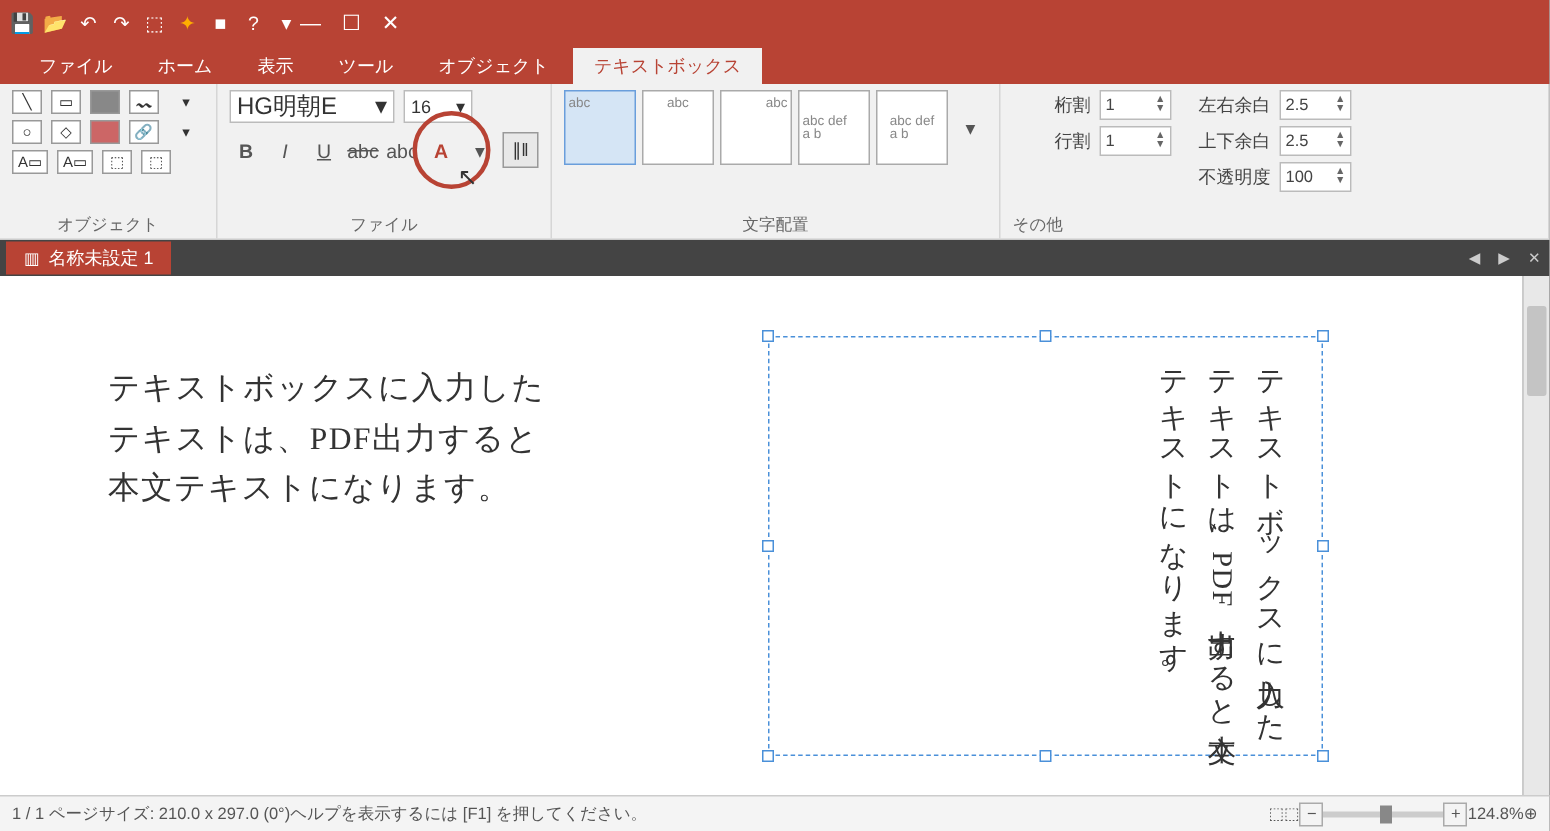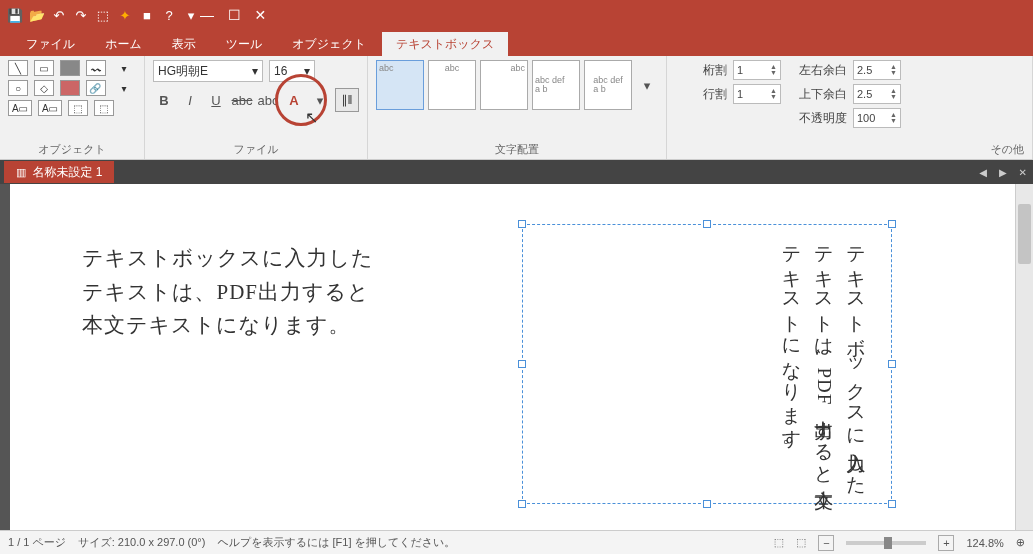--- a/index.html
+++ b/index.html
@@ -18,21 +18,21 @@
 
 .ribbon { height:104px; background:#f1f1f1; display:flex; border-bottom:1px solid #ccc; }
 .rgroup { border-right:1px solid #d6d6d6; padding:4px 8px 2px 8px; display:flex; flex-direction:column; align-items:center; justify-content:space-between; }
 .rgroup-label { font-size:11px; color:#666; margin-top:2px; }
 
 .objgrp .row { display:flex; gap:6px; margin-bottom:4px; }
 .objgrp .obj { width:20px; height:16px; border:1px solid #999; background:#fff; font-size:10px; display:flex; align-items:center; justify-content:center; }
 .objgrp .obj.lbl { border:none; background:none; width:24px; }
 
 .fontgrp .row1 { display:flex; gap:6px; align-items:center; margin-bottom:6px; }
-.fontsel { width:110px; height:22px; border:1px solid #bbb; background:#fff; padding:0 4px; font-size:12px; display:flex; align-items:center; justify-content:space-between; }
+.fontsel { width:110px; height:22px; border:1px solid #bbb; background:#fff; padding:0 4px; font-size:16px; display:flex; align-items:center; justify-content:space-between; }
 .sizesel { width:46px; height:22px; border:1px solid #bbb; background:#fff; padding:0 4px; font-size:12px; display:flex; align-items:center; justify-content:space-between; }
 .fontgrp .row2 { display:flex; gap:4px; align-items:center; position:relative; }
 .fbtn { width:22px; height:22px; display:flex; align-items:center; justify-content:center; font-size:13px; color:#555; cursor:pointer; }
 .fbtn.bold { font-weight:bold; }
 .fbtn.ital { font-style:italic; }
 .fbtn.uline { text-decoration:underline; }
 .fbtn.strike { text-decoration:line-through; }
 .fbtn.col { color:#b84334; font-weight:bold; }
 .vert-btn { width:24px; height:24px; border:1px solid #999; background:#e8e8e8; display:flex; align-items:center; justify-content:center; font-size:12px; cursor:pointer; }
 .red-circle { position:absolute; left:122px; top:-14px; width:52px; height:52px; border:3px solid #b84334; border-radius:50%; pointer-events:none; }
@@ -52,35 +52,35 @@
 .spin .arrows { display:flex; flex-direction:column; font-size:7px; line-height:6px; color:#666; }
 .chk { display:flex; align-items:center; gap:4px; }
 .chk .box { width:13px; height:13px; border:1px solid #888; background:#fff; }
 
 .doctab-bar { height:24px; background:#444; display:flex; align-items:center; padding-left:4px; }
 .doctab { height:22px; background:#b84334; color:#fff; padding:0 12px; display:flex; align-items:center; gap:6px; font-size:12px; }
 .doctab .picon { font-size:11px; }
 .doctab-bar .spacer { flex:1; }
 .doctab-bar .navbtn { color:#ccc; padding:0 6px; font-size:10px; cursor:pointer; }
 
-.workspace { height:346px; background:#555; display:flex;padding-left:10px; }
+.workspace { height:346px; background:#555; display:flex; }
 .canvas { flex:1; background:#fff; margin:0; position:relative; overflow:hidden; }
 .vscroll { width:18px; background:#e8e8e8; border-left:1px solid #ccc; position:relative; }
 .vscroll .thumb { position:absolute; left:2px; right:2px; top:20px; height:60px; background:#c4c4c4; border-radius:2px; }
 
 .texth { position:absolute; left:72px; top:58px; font-family:"Yu Mincho","MS Mincho",serif; font-size:21px; line-height:1.6; letter-spacing:1px; }
 .textbox-sel { position:absolute; left:512px; top:40px; width:370px; height:280px; }
 .sel-outline { position:absolute; inset:0; border:1px dashed #4a90d9; }
 .handle { position:absolute; width:8px; height:8px; background:#fff; border:1px solid #4a90d9; }
 .handle.nw{left:-4px;top:-4px;} .handle.n{left:50%;top:-4px;margin-left:-4px;} .handle.ne{right:-4px;top:-4px;}
 .handle.w{left:-4px;top:50%;margin-top:-4px;} .handle.e{right:-4px;top:50%;margin-top:-4px;}
 .handle.sw{left:-4px;bottom:-4px;} .handle.s{left:50%;bottom:-4px;margin-left:-4px;} .handle.se{right:-4px;bottom:-4px;}
 .vtext { position:absolute; right:20px; top:10px; writing-mode:vertical-rl; font-family:"Yu Mincho","MS Mincho",serif; font-size:19px; line-height:1.7; letter-spacing:1px; height:260px; }
 
-.statusbar { height:24px; background:#f4f4f4; border-top:1px solid #ccc; display:flex; align-items:center; padding:0 8px; font-size:11px; color:#555; gap:12px; }
+.statusbar { height:24px; background:#f4f4f4; border-top:1px solid #ccc; display:flex; align-items:center; padding:0 8px; font-size:11px; color:#555; gap:0; }
 .statusbar .sp { flex:1; }
 .statusbar .zbtn { width:16px; height:16px; border:1px solid #aaa; display:flex; align-items:center; justify-content:center; font-size:11px; cursor:pointer; }
 .statusbar .zslider { width:80px; height:4px; background:#ccc; position:relative; }
 .statusbar .zslider .zt { position:absolute; width:8px; height:12px; background:#888; top:-4px; left:38px; }
 </style>
 </head>
 <body>
 
 <div class="titlebar">
   <div class="qat">
@@ -230,21 +230,21 @@
             <div class="spin">
               <span>100</span>
               <span class="arrows">
                 <span>▲</span>
                 <span>▼</span>
               </span>
             </div>
           </div>
       </div>
     </div>
-    <div class="rgroup-label" style="text-align:right">その他</div>
+    <div class="rgroup-label" style="text-align:left">その他</div>
   </div>
 </div>
 
 <div class="doctab-bar">
   <div class="doctab">
     <span class="picon">▥</span>
     <span>名称未設定 1</span>
   </div>
   <div class="spacer"></div>
   <span class="navbtn">◀</span>

